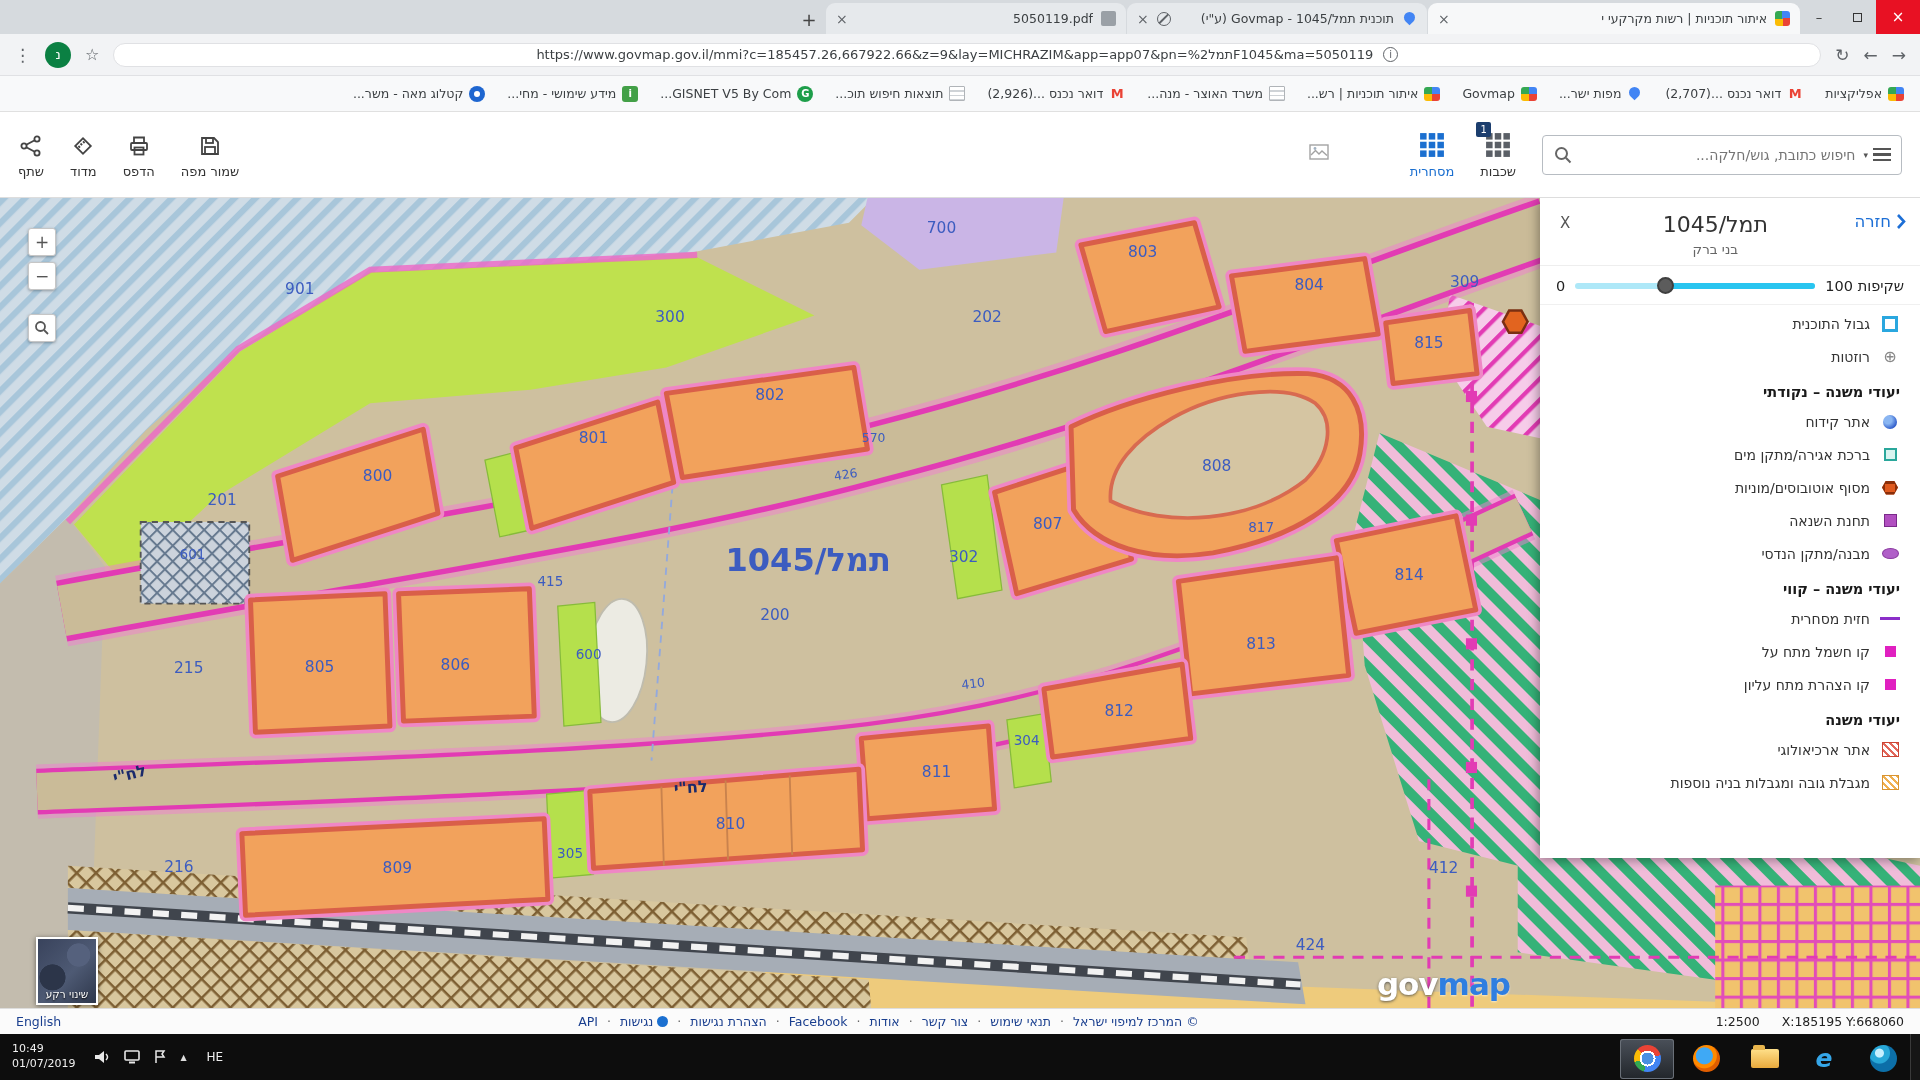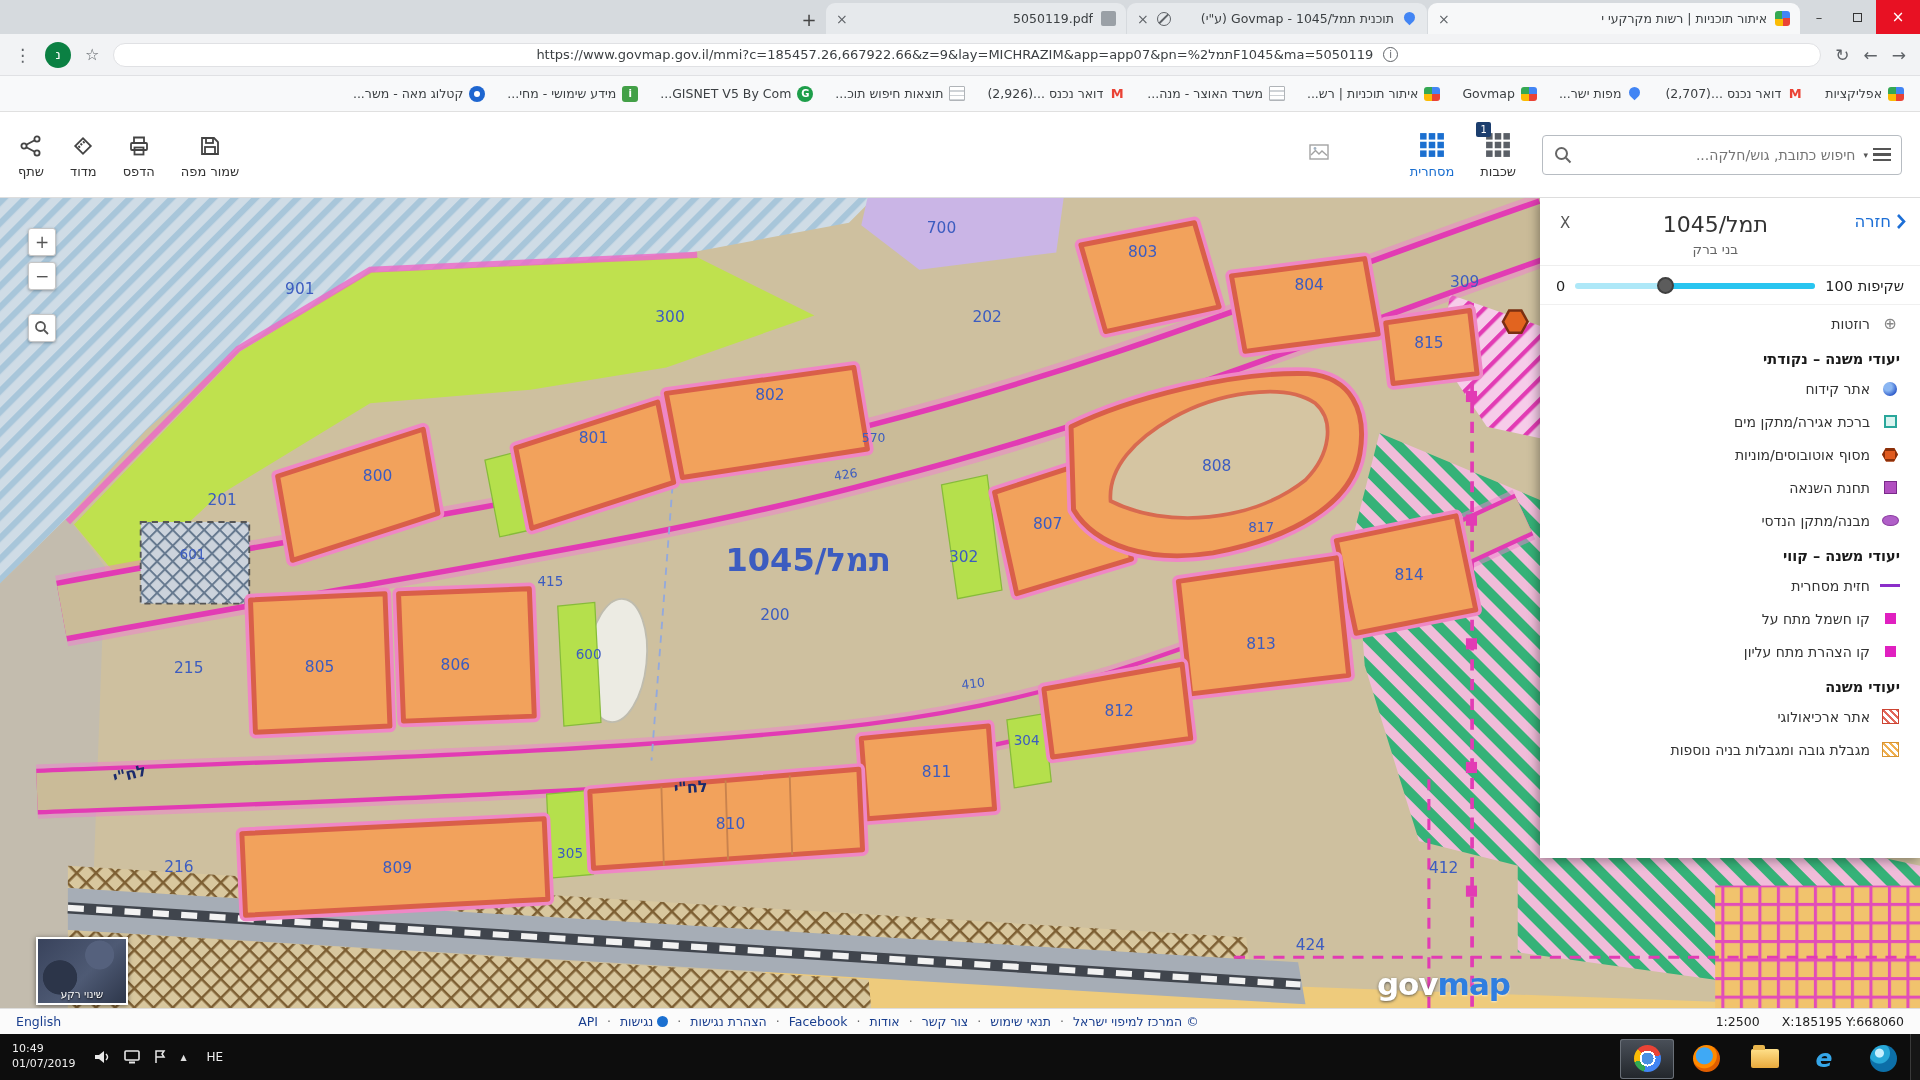--- a/index.html
+++ b/index.html
@@ -62,21 +62,21 @@
   .gm-tool .ico{height:28px;display:flex;align-items:flex-end;position:relative}
   .gm-tool.blue{color:#1b6fd0}
   .badge{position:absolute;top:-8px;left:-9px;min-width:15px;height:15px;background:#1c3e6e;color:#fff;font-size:10px;display:flex;align-items:center;justify-content:center;border-radius:2px;padding:0 2px}
   .gm-spacer{flex:1}
   .broken-img{margin:0 55px;opacity:.9}
 
   
   .map{position:relative;height:810px;overflow:hidden;background:#cec09f}
   .basemap{position:absolute;inset:0;width:100%;height:100%}
   .zoombtn{position:absolute;left:28px;width:28px;height:28px;background:#fff;border:1px solid #c6c6c6;border-radius:3px;display:flex;align-items:center;justify-content:center;font-size:17px;color:#555;box-shadow:0 1px 3px rgba(0,0,0,.3);z-index:4}
-  .bgtoggle{position:absolute;left:36px;bottom:3px;width:92px;height:68px;border:2px solid #fff;box-shadow:0 1px 5px rgba(0,0,0,.5);z-index:4;display:flex;align-items:flex-end;justify-content:center;
+  .bgtoggle{position:absolute;left:36px;bottom:3px;width:62px;height:68px;border:2px solid #fff;box-shadow:0 1px 5px rgba(0,0,0,.5);z-index:4;display:flex;align-items:flex-end;justify-content:center;
     background:radial-gradient(circle at 70% 25%,#55617d 0 18%,transparent 19%),radial-gradient(circle at 25% 60%,#2c3549 0 22%,transparent 23%),linear-gradient(135deg,#39435c,#4e5a74 55%,#2e374b)}
   .bgtoggle span{color:#fff;font-size:10.5px;padding-bottom:3px;text-shadow:0 1px 2px #000}
   .gmlogo{position:absolute;right:410px;bottom:6px;font-size:31px;font-weight:700;letter-spacing:-1px;z-index:4}
   .gmlogo .gov{color:#fff;text-shadow:0 1px 3px rgba(70,70,70,.85)}
   .gmlogo .mapp{color:#2f7ee0;text-shadow:0 1px 2px rgba(255,255,255,.6)}
 
   
   .panel{position:absolute;top:0;right:0;width:380px;height:660px;background:#fff;box-shadow:-2px 3px 10px rgba(0,0,0,.35);z-index:10;display:flex;flex-direction:column;direction:rtl}
   .panel-header{display:flex;align-items:flex-start;padding:14px 14px 8px;border-bottom:1px solid #eee}
   .p-back{display:flex;align-items:center;gap:5px;color:#1d6fd6;font-size:16.5px}
@@ -518,20 +518,26 @@
       <div class="opacity-row">
         <span>שקיפות 100</span>
         <div class="slider">
           <div class="slider-fill"></div>
           <div class="slider-knob"></div>
         </div>
         <span>0</span>
       </div>
       <div class="legend" id="legend">
           <div class="legend-row">
+            <span class="lg-icon lg-plan-boundary">
+              <i></i>
+            </span>
+            <span class="lg-label">גבול התוכנית</span>
+          </div>
+          <div class="legend-row">
             <span class="lg-icon lg-rosette"></span>
             <span class="lg-label">רוזטות</span>
           </div>
           <div class="legend-header">יעודי משנה – נקודתי</div>
           <div class="legend-row">
             <span class="lg-icon lg-drilling-site">
               <i></i>
             </span>
             <span class="lg-label">אתר קידוח</span>
           </div>

